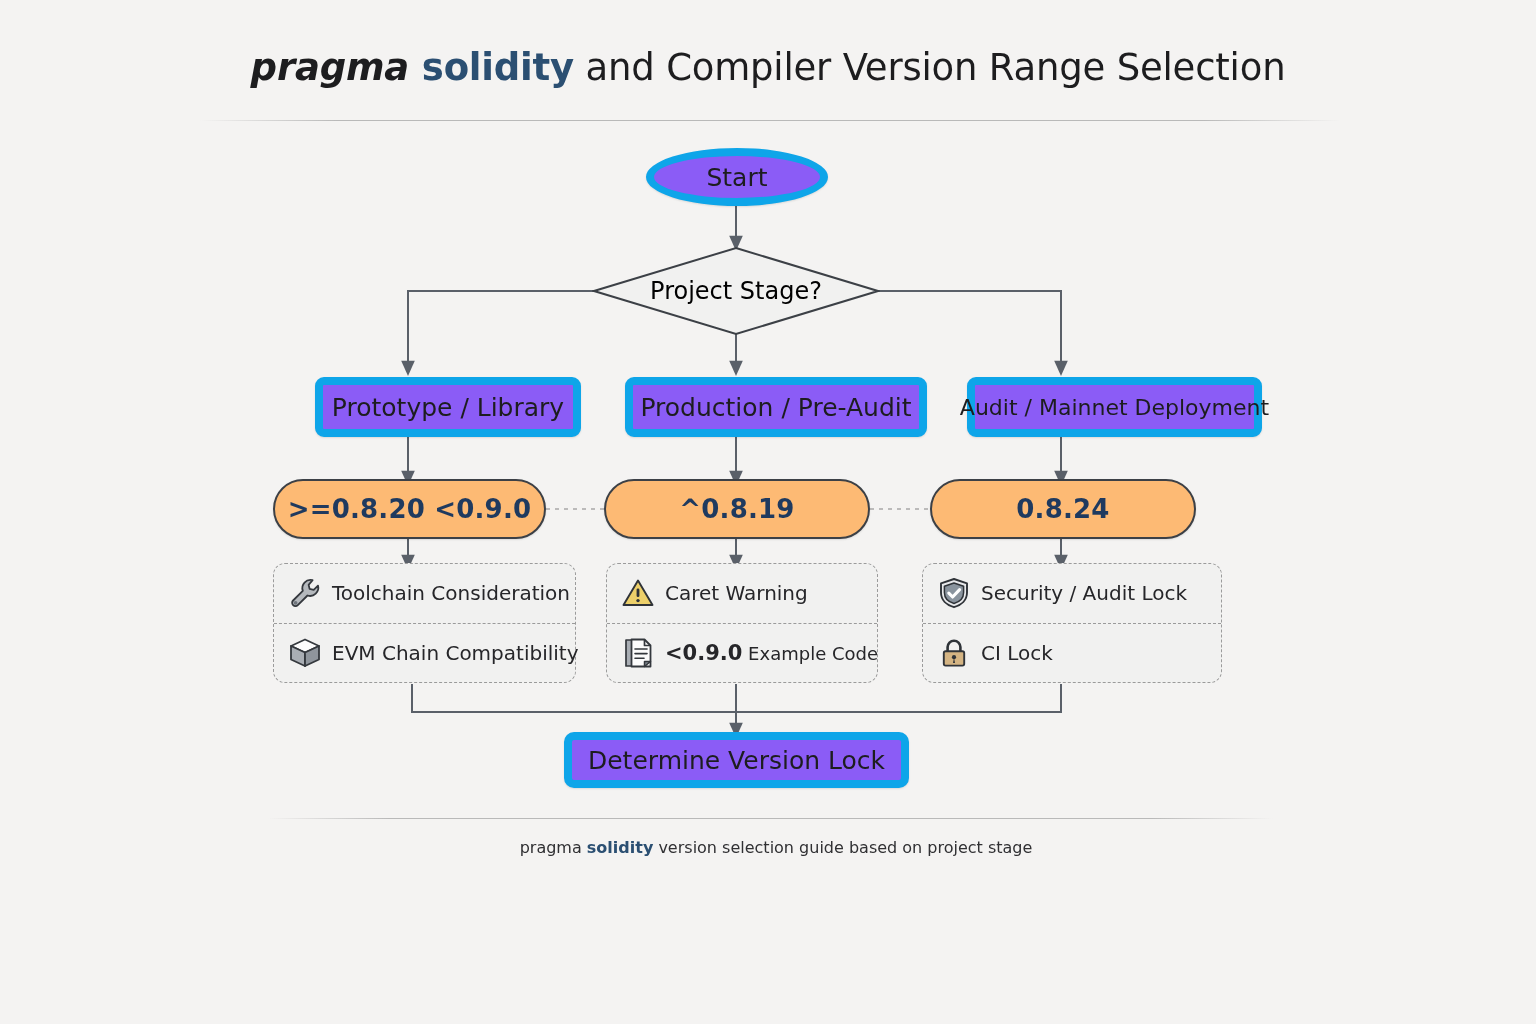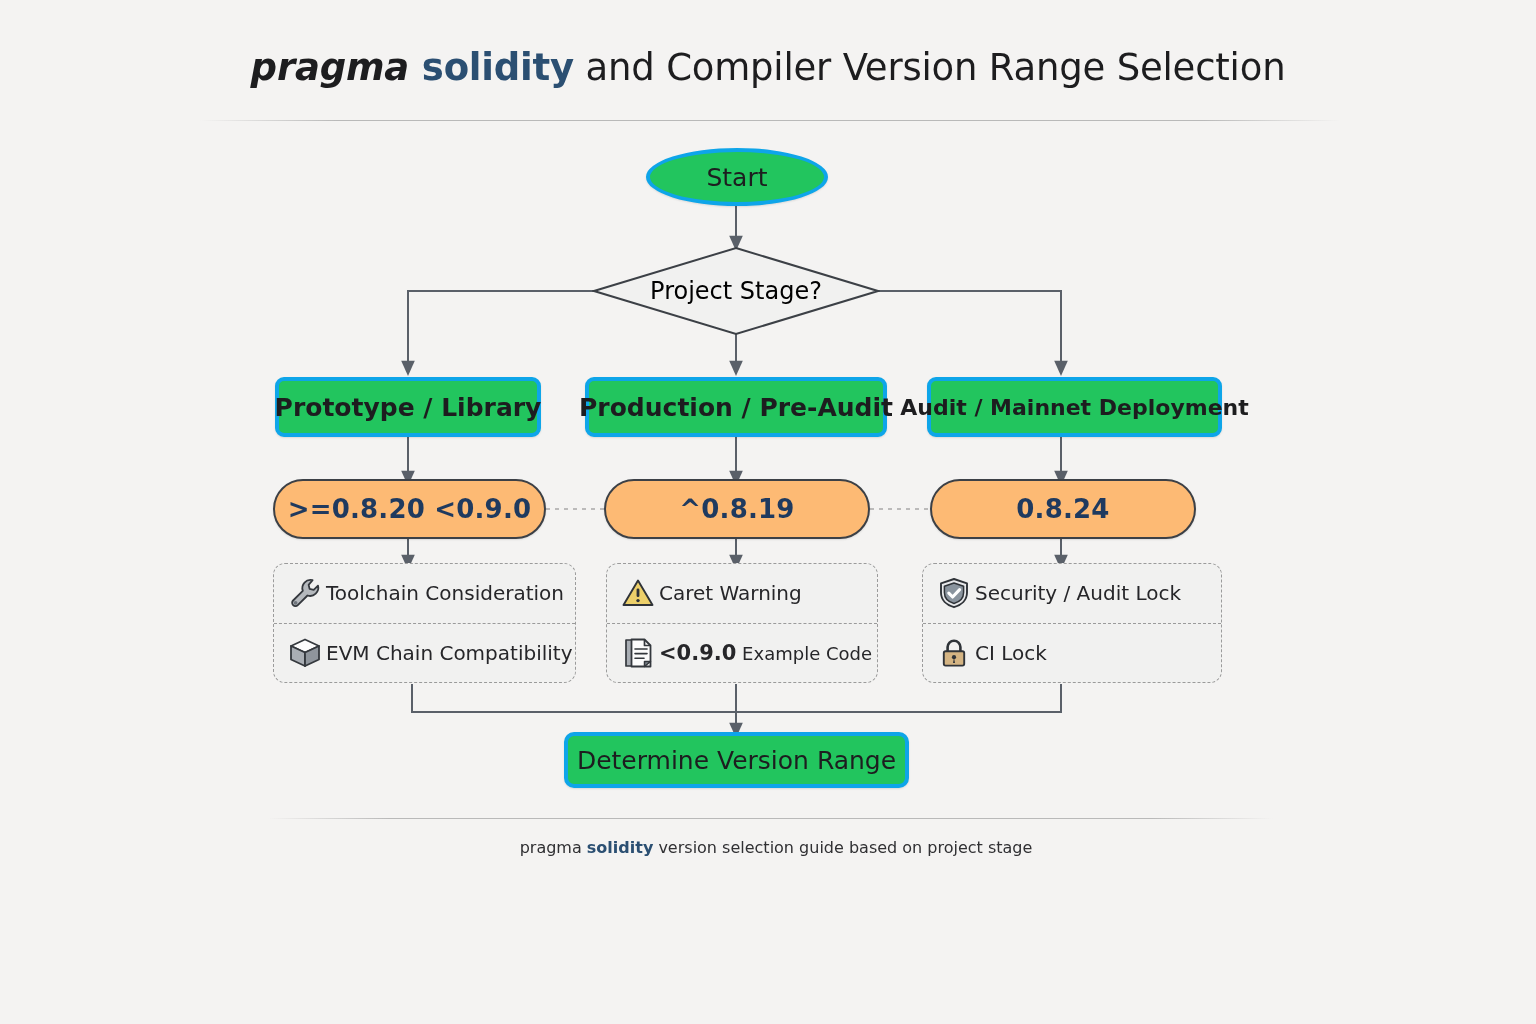--- a/index.html
+++ b/index.html
@@ -55,22 +55,22 @@
     pointer-events: none;
   }
 
   
   .node {
     position: absolute;
     box-sizing: border-box;
     display: flex;
     align-items: center;
     justify-content: center;
-    background: #22c55e;
-    border: 4px solid #0ea5e9;
+    background: #8b5cf6;
+    border: 8px solid #0ea5e9;
     color: #1d1d1f;
     text-align: center;
     white-space: nowrap;
   }
 
   .ellipse {
     border-radius: 50%;
     font-size: 25px;
     font-weight: 500;
     box-shadow: 0 1px 2px rgba(0,0,0,0.10);
@@ -86,22 +86,23 @@
     display: flex; align-items: center; justify-content: center;
     font-size: 24px;
     font-weight: 500;
     color: #000000;
     white-space: nowrap;
   }
 
   .stagebox {
     border-radius: 9px;
     font-size: 25px;
-    font-weight: 700;
-    box-shadow: 0 1px 2px rgba(0,0,0,0.10);
+    font-weight: 400;
+    box-shadow: 0 1px 2px rgba(0,0,0,0.10);
+    margin-left: 40px;
   }
   .stagebox.small { font-size: 22px; }
 
   .pill {
     border-radius: 999px;
     background: #fdba74;
     border: 2px solid #3c4046;
     font-size: 26px;
     font-weight: 700;
     color: #1f3a5f;
@@ -123,21 +124,21 @@
     border: 1.6px dashed #9b9b9b;
     border-radius: 12px;
     background: #f1f1f0;
     display: flex;
     flex-direction: column;
   }
   .note-row {
     flex: 1 1 0;
     display: flex;
     align-items: center;
-    gap: 4px;
+    gap: 10px;
     padding: 0 14px;
     white-space: nowrap;
   }
   .note-row + .note-row {
     border-top: 1.4px dashed #9b9b9b;
   }
   .note-label {
     font-size: 20px;
     color: #262629;
     font-weight: 400;
@@ -278,21 +279,21 @@
         <path d="M10.6 15.5v-4.4a6.4 6.4 0 0 1 12.8 0v4.4" fill="none" stroke="#2f3338" stroke-width="2.6" stroke-linecap="round"></path>
         <rect x="6.8" y="15.2" width="20.4" height="14.4" rx="1.8" fill="#d4b483" stroke="#2f3338" stroke-width="1.9"></rect>
         <circle cx="17" cy="21.2" r="2.1" fill="#2f3338"></circle>
         <path d="M17 21.6 18 27h-2z" fill="#2f3338"></path>
       </svg>
       <span class="note-label">CI Lock</span>
     </div>
   </div>
 
   <div class="node terminal" style="left:564px; top:732px; width:345px; height:56px;">
-    <span>Determine Version Range</span>
+    <span>Determine Version Lock</span>
   </div>
 
   <div class="rule bottom"></div>
   <div class="caption">
     <span>pragma </span><span class="accent">solidity</span><span> version selection guide based on project stage</span>
   </div>
 
 </div>
 
 </body></html>

